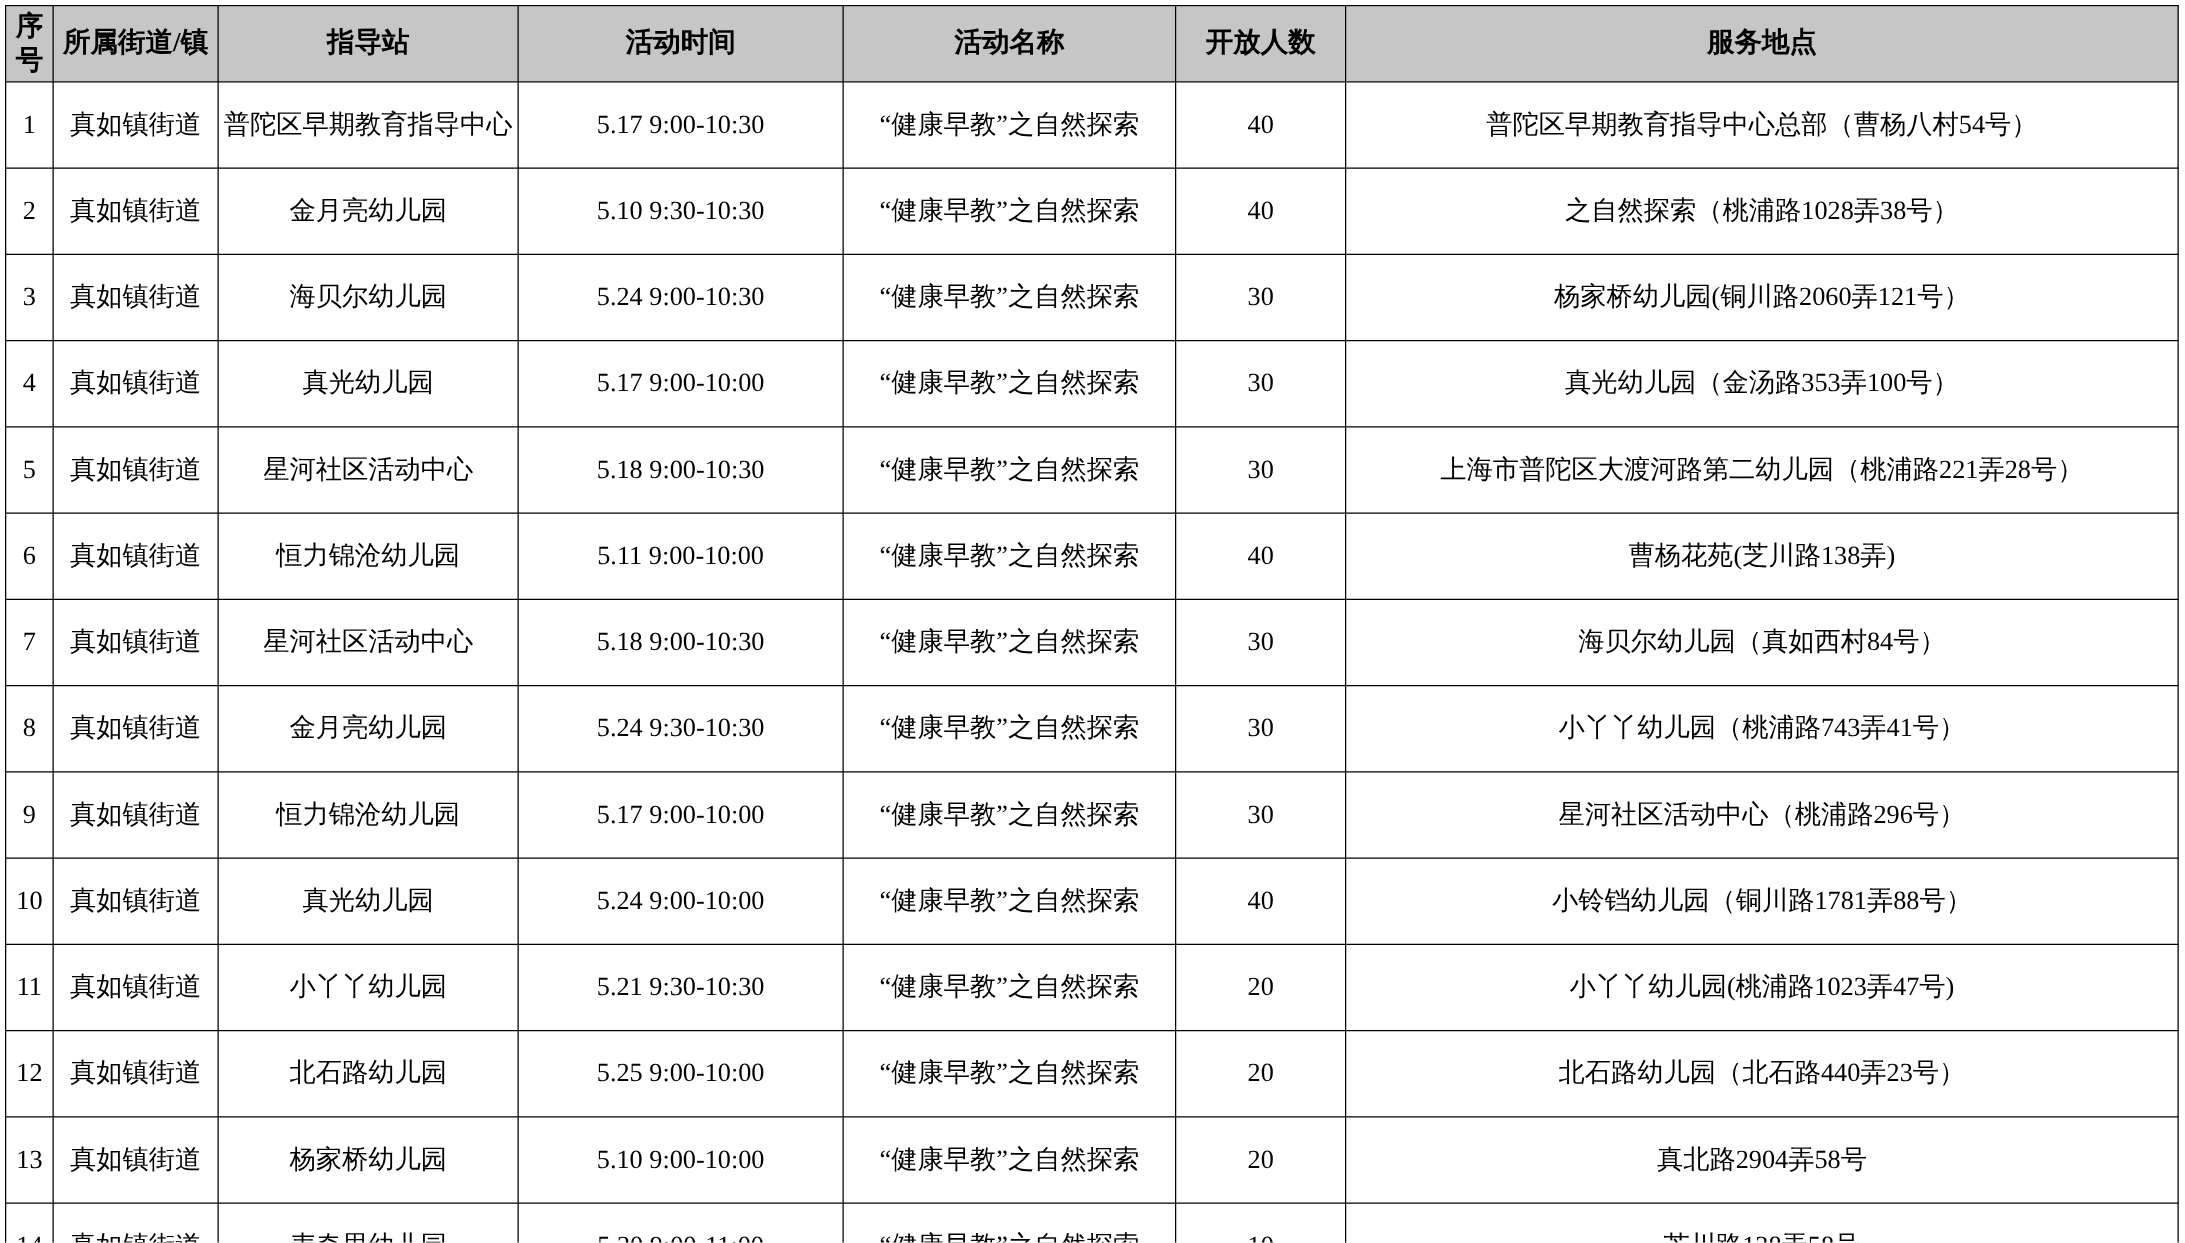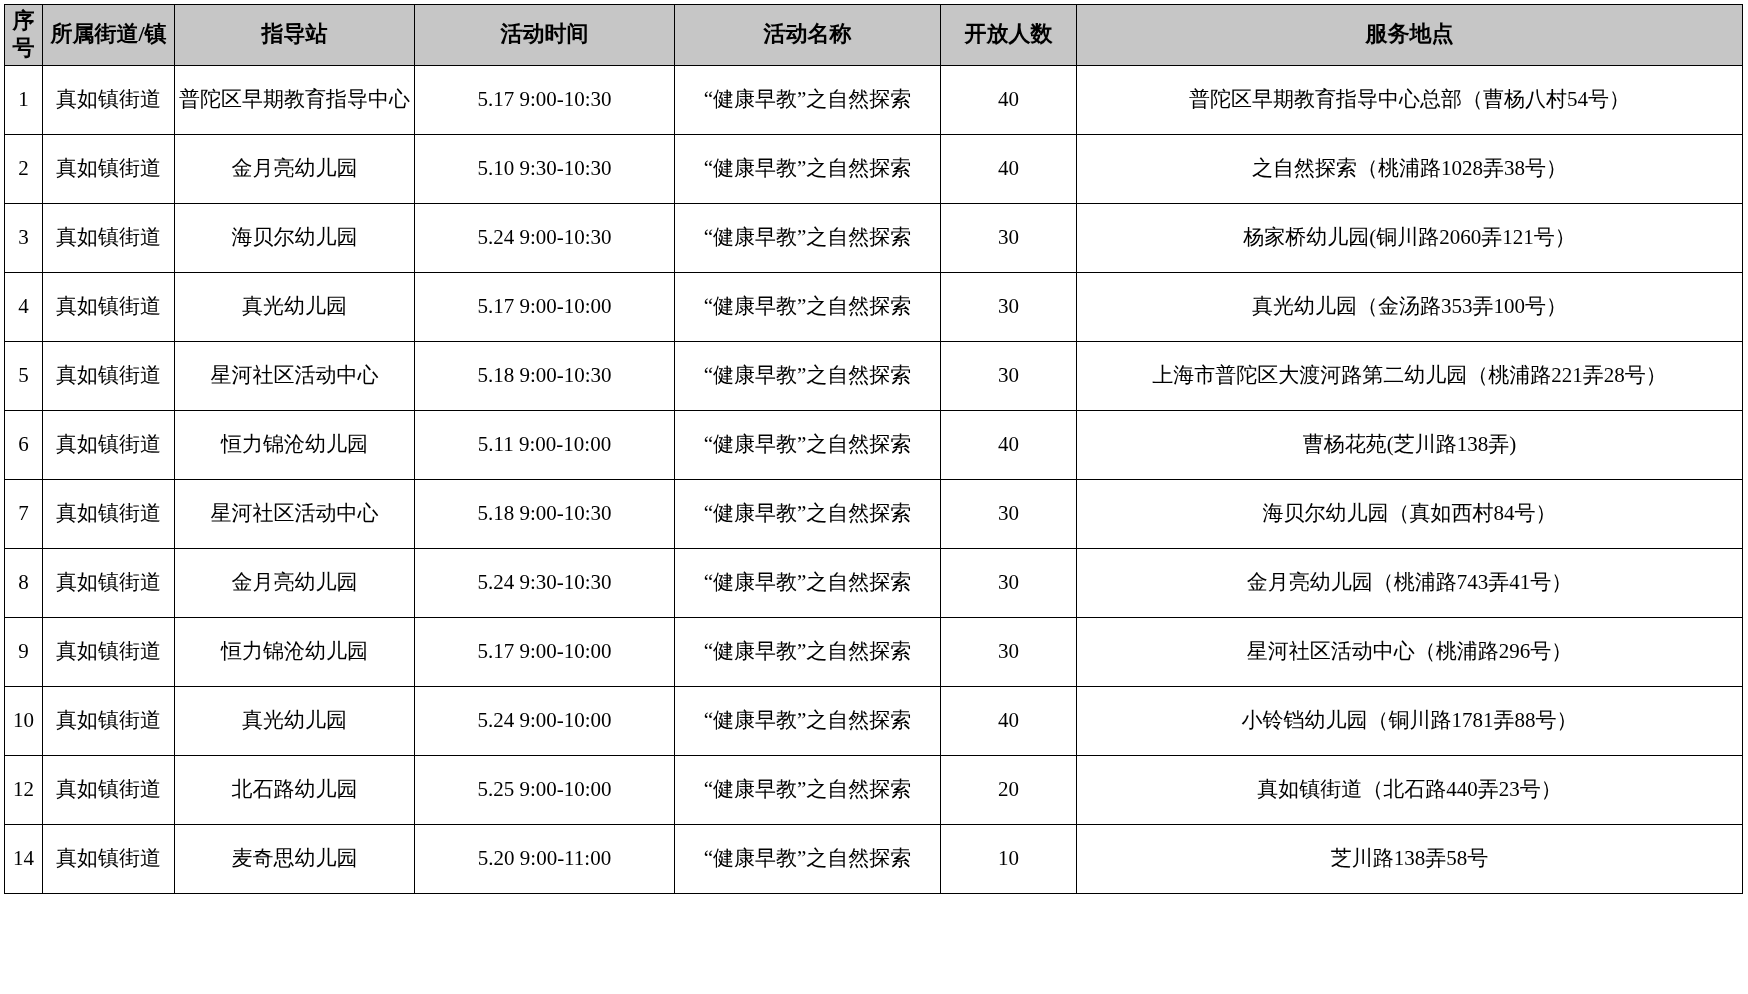--- a/index.html
+++ b/index.html
@@ -157,48 +157,66 @@
         <td class="cap">30</td>
         <td class="place">海贝尔幼儿园（真如西村84号）</td>
       </tr>
       <tr>
         <td class="idx">8</td>
         <td>真如镇街道</td>
         <td>金月亮幼儿园</td>
         <td class="time">5.24 9:30-10:30</td>
         <td>“健康早教”之自然探索</td>
         <td class="cap">30</td>
-        <td class="place">金月亮幼儿园（桃浦路743弄41号）</td>
+        <td class="place">小丫丫幼儿园（桃浦路743弄41号）</td>
       </tr>
       <tr>
         <td class="idx">9</td>
         <td>真如镇街道</td>
         <td>恒力锦沧幼儿园</td>
         <td class="time">5.17 9:00-10:00</td>
         <td>“健康早教”之自然探索</td>
         <td class="cap">30</td>
         <td class="place">星河社区活动中心（桃浦路296号）</td>
       </tr>
       <tr>
         <td class="idx">10</td>
         <td>真如镇街道</td>
         <td>真光幼儿园</td>
         <td class="time">5.24 9:00-10:00</td>
         <td>“健康早教”之自然探索</td>
         <td class="cap">40</td>
         <td class="place">小铃铛幼儿园（铜川路1781弄88号）</td>
       </tr>
       <tr>
+        <td class="idx">11</td>
+        <td>真如镇街道</td>
+        <td>小丫丫幼儿园</td>
+        <td class="time">5.21 9:30-10:30</td>
+        <td>“健康早教”之自然探索</td>
+        <td class="cap">20</td>
+        <td class="place">小丫丫幼儿园(桃浦路1023弄47号)</td>
+      </tr>
+      <tr>
         <td class="idx">12</td>
         <td>真如镇街道</td>
         <td>北石路幼儿园</td>
         <td class="time">5.25 9:00-10:00</td>
         <td>“健康早教”之自然探索</td>
         <td class="cap">20</td>
-        <td class="place">真如镇街道（北石路440弄23号）</td>
+        <td class="place">北石路幼儿园（北石路440弄23号）</td>
+      </tr>
+      <tr>
+        <td class="idx">13</td>
+        <td>真如镇街道</td>
+        <td>杨家桥幼儿园</td>
+        <td class="time">5.10 9:00-10:00</td>
+        <td>“健康早教”之自然探索</td>
+        <td class="cap">20</td>
+        <td class="place">真北路2904弄58号</td>
       </tr>
       <tr>
         <td class="idx">14</td>
         <td>真如镇街道</td>
         <td>麦奇思幼儿园</td>
         <td class="time">5.20 9:00-11:00</td>
         <td>“健康早教”之自然探索</td>
         <td class="cap">10</td>
         <td class="place">芝川路138弄58号</td>
       </tr>

